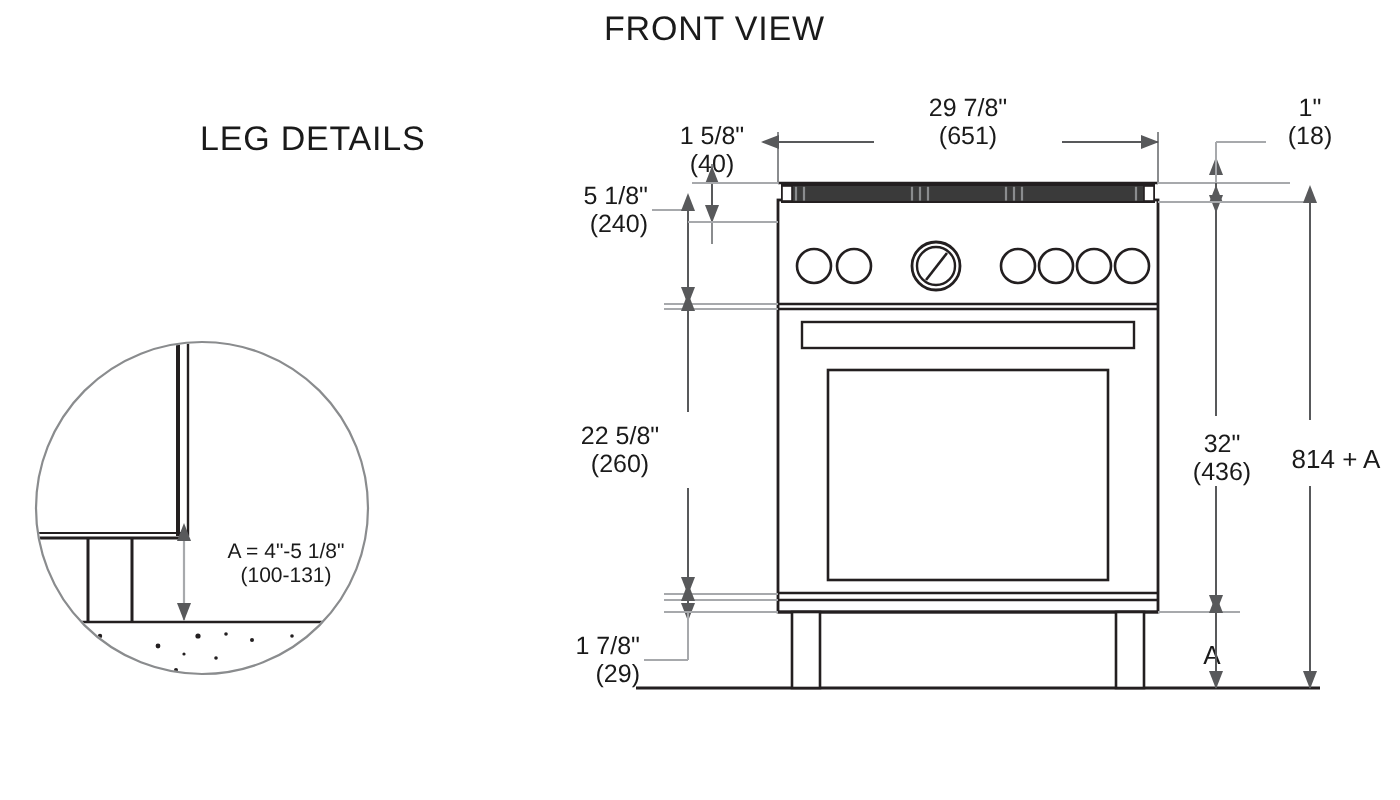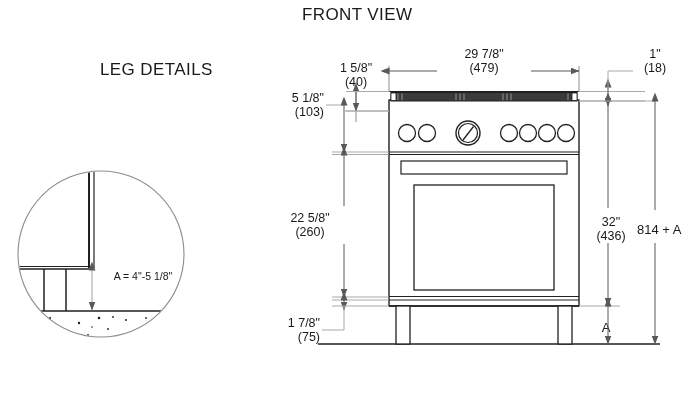--- a/index.html
+++ b/index.html
@@ -12,75 +12,76 @@
   svg{position:absolute;left:0;top:0;}
   .ttl{
     position:absolute;font-size:17px;letter-spacing:.4px;
     color:#1a1a1a;white-space:nowrap;
   }
   .dim{
     position:absolute;font-size:12.5px;line-height:13.5px;
     color:#1a1a1a;white-space:nowrap;text-align:center;
   }
   .dim.l{text-align:right;}
-  .dim.r{text-align:left;}
+  .dim.r{text-align:center;}
   .legtxt{
     position:absolute;font-size:10.5px;line-height:12px;
     color:#1a1a1a;white-space:nowrap;text-align:center;
   }
 </style>
 </head>
 <body>
 
 <div class="stage">
 
   <div class="ttl" style="left:302px;top:5px;">FRONT VIEW</div>
   <div class="ttl" style="left:72px;top:60px;margin-left:28px;">LEG DETAILS</div>
 
   <div class="dim" style="left:316px;top:62px;width:80px;">
     <div>1 5/8"</div>
     <div>(40)</div>
   </div>
 
   <div class="dim" style="left:444px;top:48px;width:80px;">
     <div>29 7/8"</div>
-    <div>(479)</div>
+    <div>(651)</div>
   </div>
 
   <div class="dim" style="left:632px;top:48px;width:46px;">
     <div>1"</div>
     <div>(18)</div>
   </div>
 
   <div class="dim l" style="left:250px;top:92px;width:74px;">
     <div>5 1/8"</div>
-    <div>(103)</div>
+    <div>(240)</div>
   </div>
 
   <div class="dim" style="left:275px;top:212px;width:70px;">
     <div>22 5/8"</div>
     <div>(260)</div>
   </div>
 
   <div class="dim l" style="left:250px;top:317px;width:70px;">
     <div>1 7/8"</div>
-    <div>(75)</div>
+    <div>(29)</div>
   </div>
 
   <div class="dim" style="left:584px;top:216px;width:54px;">
     <div>32"</div>
     <div>(436)</div>
   </div>
 
   <div class="dim r" style="left:637px;top:223px;width:62px;font-size:13px;">814 + A</div>
 
   <div class="dim" style="left:596px;top:321px;width:20px;font-size:13px;">A</div>
 
   <div class="legtxt" style="left:88px;top:270px;width:110px;">
     <div>A = 4"-5 1/8"</div>
+    <div>(100-131)</div>
   </div>
 
   <svg width="700" height="400" viewBox="0 0 700 400">
     <defs>
       <marker id="ar" markerWidth="9" markerHeight="7" refX="8.5" refY="3.5" orient="auto" markerUnits="userSpaceOnUse">
         <path d="M0,0 L9,3.5 L0,7 z" fill="#58595b"></path>
       </marker>
       <marker id="arS" markerWidth="9" markerHeight="7" refX="0.5" refY="3.5" orient="auto-start-reverse" markerUnits="userSpaceOnUse">
         <path d="M0,0 L9,3.5 L0,7 z" fill="#58595b"></path>
       </marker>

